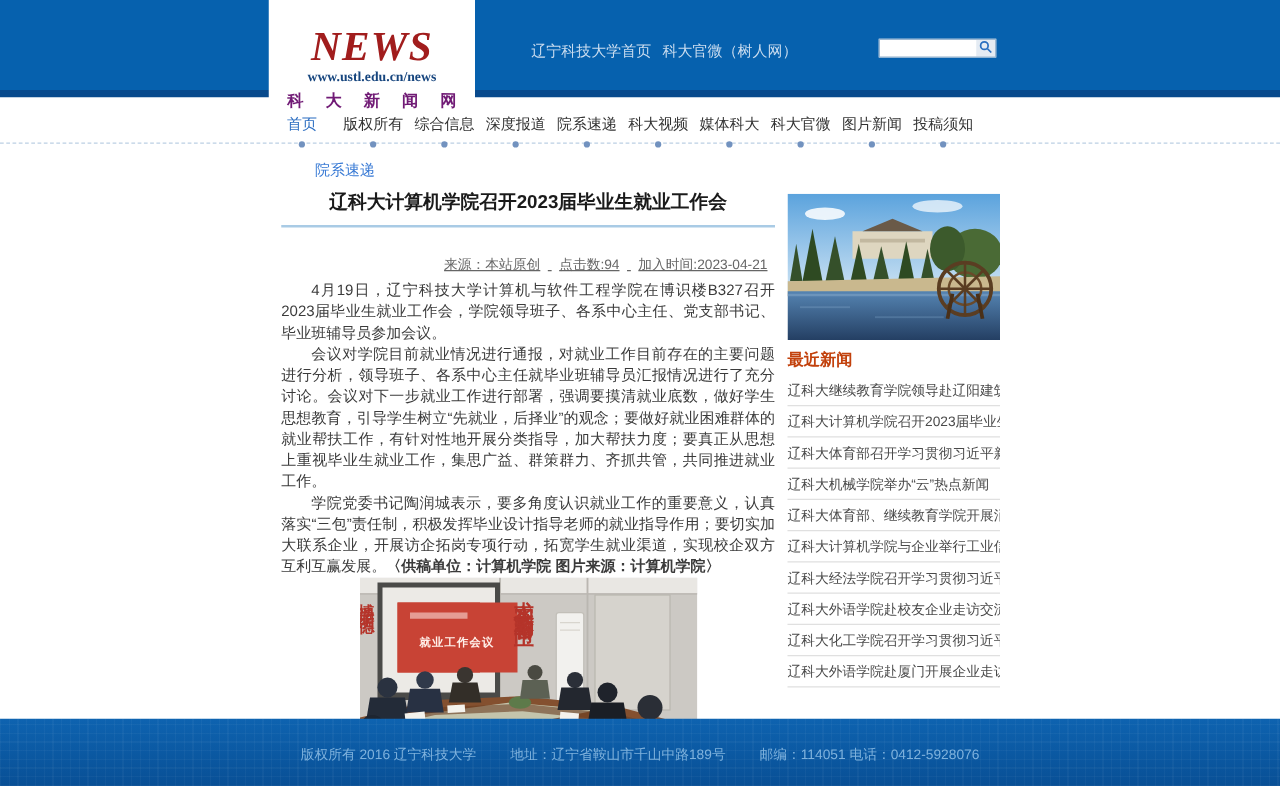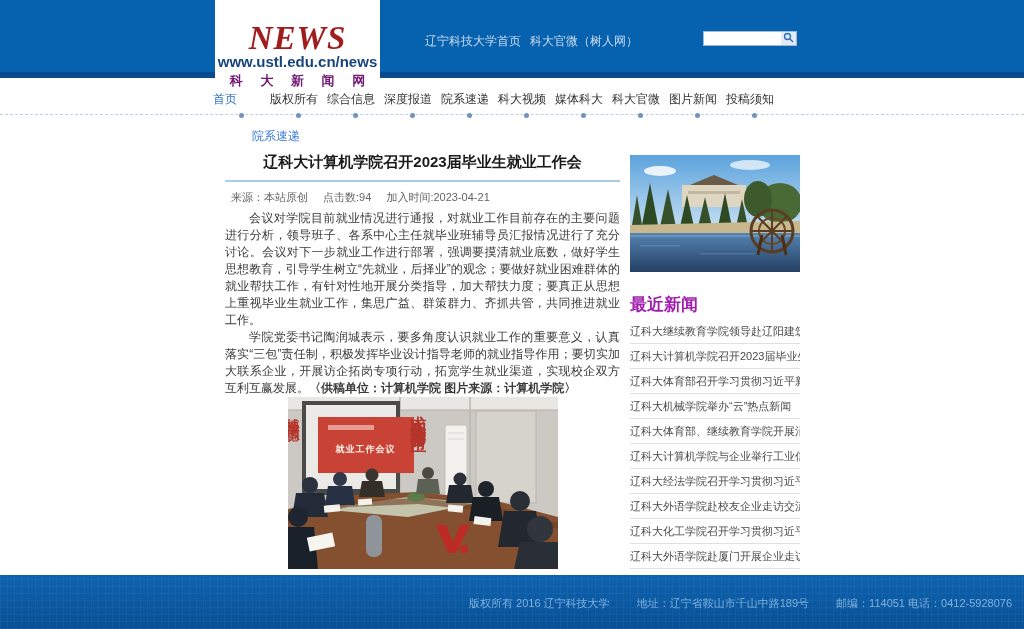--- a/index.html
+++ b/index.html
@@ -6,64 +6,64 @@
   html,body { width:1024px; height:629px; }
   body {
     position:relative; background:#ffffff; overflow:hidden;
     font-family:"Liberation Sans","DejaVu Sans",sans-serif;
   }
   
   .header { position:absolute; top:0; left:0; width:1024px; height:72px; background:#0661ae; }
   .header-strip { position:absolute; top:72px; left:0; width:1024px; height:6px; background:#084a8d; }
   .logo-box { position:absolute; top:0; left:215px; width:165px; height:80px; background:#fff; z-index:6; text-align:center; padding-top:21px; }
   .logo-news { font-family:"Liberation Serif","DejaVu Serif",serif; font-weight:bold; font-style:italic; color:#a11d1d; font-size:33px; line-height:34px; letter-spacing:1px; }
-  .logo-url { color:#16457e; font-size:15px; font-weight:bold; line-height:14px; }
+  .logo-url { color:#16457e; font-size:11px; font-weight:bold; line-height:14px;font-family:Liberation Serif, serif; }
   .logo-site { color:#701a75; font-size:13px; font-weight:bold; letter-spacing:7px; padding-left:7px; margin-top:3px; }
   .header-link { position:absolute; top:33px; font-size:12px; color:#c9dcef; cursor:pointer; }
   .header-link.l1 { left:425px; }
   .header-link.l2 { left:530px; }
   .search-box { position:absolute; top:31px; left:703px; width:94px; height:15px; background:#fff; display:flex; align-items:stretch; border:1px solid #9db8d2; }
   .search-input { flex:1; border:none; outline:none; font-size:10px; padding:0 3px; min-width:0; }
   .search-btn { width:15px; background:#e4ebf3; border:none; cursor:pointer; display:flex; align-items:center; justify-content:center; padding:0; }
   
   .nav-band { position:absolute; top:78px; left:0; width:1024px; height:37px; background:#fff; }
   .nav-dashline { position:absolute; top:114px; left:0; width:1024px; border-top:1px dashed #bcd0e4; }
   .nav-items { position:absolute; top:78px; left:213px; display:flex; z-index:5; }
-  .nav-item { width:57px; height:37px; font-size:12px; color:#333; padding-top:13px; position:relative; cursor:pointer; }
+  .nav-item { width:57px; height:37px; text-align:center; font-size:12px; color:#333; padding-top:13px; position:relative; cursor:pointer; }
   .nav-item.active .nav-label { color:#2e6fc2; }
   .nav-item .dot { position:absolute; bottom:-3px; left:50%; margin-left:-2.5px; width:5px; height:5px; border-radius:50%; background:#7292bf; }
   
   .breadcrumb { position:absolute; top:128px; left:252px; font-size:12px; color:#3a7bd5; cursor:pointer; }
   
   .article { position:absolute; top:152px; left:225px; width:395px; }
   .article-title { text-align:center; font-size:15px; font-weight:bold; color:#1a1a1a; line-height:20px; }
   .divider { height:2px; background:#a9cbe5; margin-top:8px; }
-  .article-meta { text-align:left; font-size:11px; color:#666; margin-top:8px; margin-bottom:5px; }
+  .article-meta { text-align:right; font-size:11px; color:#666; margin-top:22px; margin-bottom:5px;text-decoration:underline; }
   .article-meta span { margin:0 6px; }
   .article p { font-size:12px; line-height:17px; color:#3b3b3b; text-align:justify; text-indent:2em; }
   .credit { font-weight:bold; }
   
   .photo { position:relative; width:270px; height:172px; margin:0 auto 0; overflow:hidden;padding-left:48px; }
   .photo svg { position:absolute; top:0; left:0; }
   .slide-text { position:absolute; top:46px; left:30px; width:96px; text-align:center; font-size:9px; font-weight:bold; color:#fff0ea; letter-spacing:1px; }
   .wall-right { position:absolute; top:6px; left:118px; height:82px; writing-mode:vertical-rl; font-size:16px; font-weight:bold; color:#b5342a; line-height:1.55; letter-spacing:3px; font-family:"Liberation Serif","DejaVu Serif",serif; }
   .wall-left { position:absolute; top:10px; left:-4px; height:80px; writing-mode:vertical-rl; font-size:13px; font-weight:bold; color:#b5342a; letter-spacing:4px; font-family:"Liberation Serif","DejaVu Serif",serif; }
   
   .sidebar { position:absolute; top:155px; left:630px; width:170px; }
   .sidebar-photo { width:170px; height:117px; display:block; }
-  .recent-title { margin-top:21px; font-size:17px; font-weight:bold; color:#a21caf; }
+  .recent-title { margin-top:7px; font-size:13px; font-weight:bold; color:#c2410c; }
   .recent-list { list-style:none; margin-top:3px; }
   .recent-list li { font-size:11px; color:#4a4a4a; padding:5px 0 4px; border-bottom:1px solid #e0e0e0; white-space:nowrap; overflow:hidden; cursor:pointer; }
   
   .footer { position:absolute; top:575px; left:0; width:1024px; height:54px;
     background-image:
       repeating-linear-gradient(90deg, rgba(255,255,255,.035) 0 1px, transparent 1px 7px),
       repeating-linear-gradient(0deg, rgba(255,255,255,.035) 0 1px, transparent 1px 7px),
       linear-gradient(180deg,#0e63b0,#084f95);
-    text-align:right; padding-top:21px; font-size:11px; color:#7fb2dd; }
+    text-align:center; padding-top:21px; font-size:11px; color:#7fb2dd; }
   .footer span { margin:0 12px; }
 </style>
 </head>
 <body>
 
 <div class="header"></div>
 <div class="header-strip"></div>
 
 <div class="logo-box">
   <div class="logo-news">NEWS</div>
@@ -104,20 +104,21 @@
 <span class="breadcrumb">院系速递</span>
 
 <div class="article">
   <div class="article-title">辽科大计算机学院召开2023届毕业生就业工作会</div>
   <div class="divider"></div>
   <div class="article-meta">
     <span>来源：本站原创</span>
     <span>点击数:94</span>
     <span>加入时间:2023-04-21</span>
   </div>
+  <p>4月19日，辽宁科技大学计算机与软件工程学院在博识楼B327召开2023届毕业生就业工作会，学院领导班子、各系中心主任、党支部书记、毕业班辅导员参加会议。</p>
   <p>会议对学院目前就业情况进行通报，对就业工作目前存在的主要问题进行分析，领导班子、各系中心主任就毕业班辅导员汇报情况进行了充分讨论。会议对下一步就业工作进行部署，强调要摸清就业底数，做好学生思想教育，引导学生树立“先就业，后择业”的观念；要做好就业困难群体的就业帮扶工作，有针对性地开展分类指导，加大帮扶力度；要真正从思想上重视毕业生就业工作，集思广益、群策群力、齐抓共管，共同推进就业工作。</p>
   <p><span>学院党委书记陶润城表示，要多角度认识就业工作的重要意义，认真落实“三包”责任制，积极发挥毕业设计指导老师的就业指导作用；要切实加大联系企业，开展访企拓岗专项行动，拓宽学生就业渠道，实现校企双方互利互赢发展。</span><span class="credit">〈供稿单位：计算机学院 图片来源：计算机学院〉</span></p>
 
   <div class="photo">
     <svg width="270" height="172" viewBox="0 0 270 172">
       <rect width="270" height="172" fill="#ccc9c4"></rect>
       <rect width="270" height="13" fill="#e9e7e3"></rect>
       <line x1="0" y1="13" x2="270" y2="13" stroke="#b4b1ab" stroke-width="1"></line>
       <line x1="112" y1="0" x2="112" y2="100" stroke="#bab7b1" stroke-width="1.5"></line>
       <line x1="182" y1="0" x2="182" y2="110" stroke="#bab7b1" stroke-width="1.5"></line>

